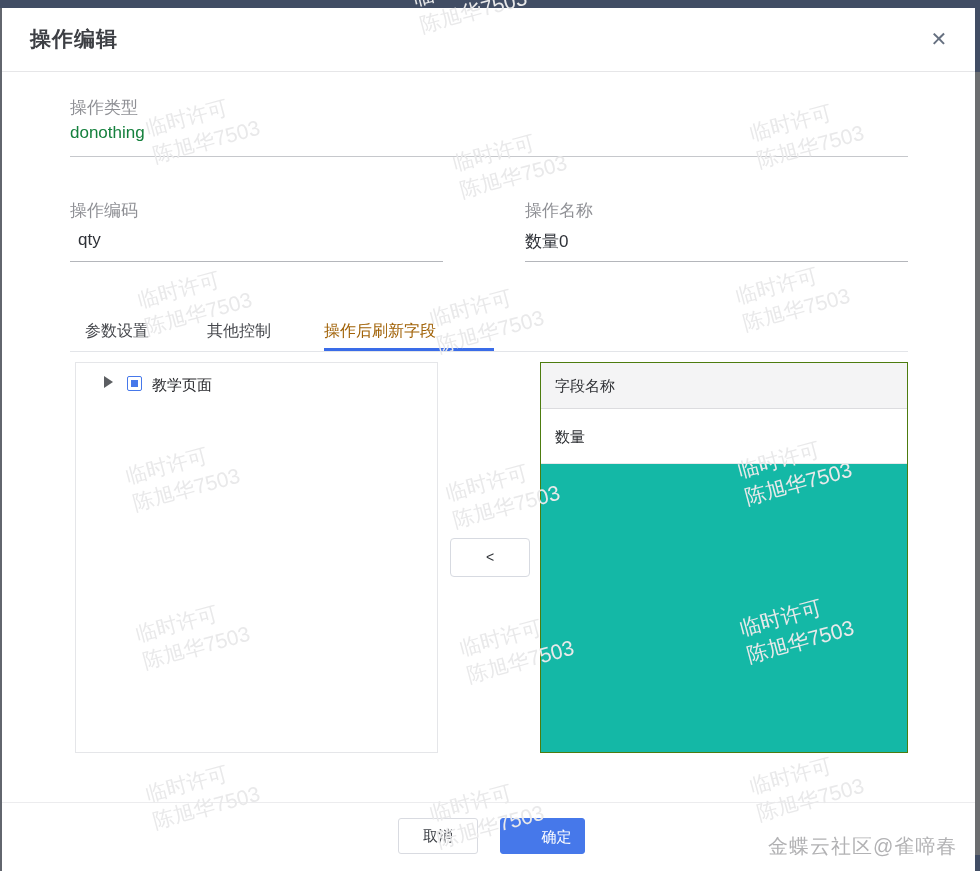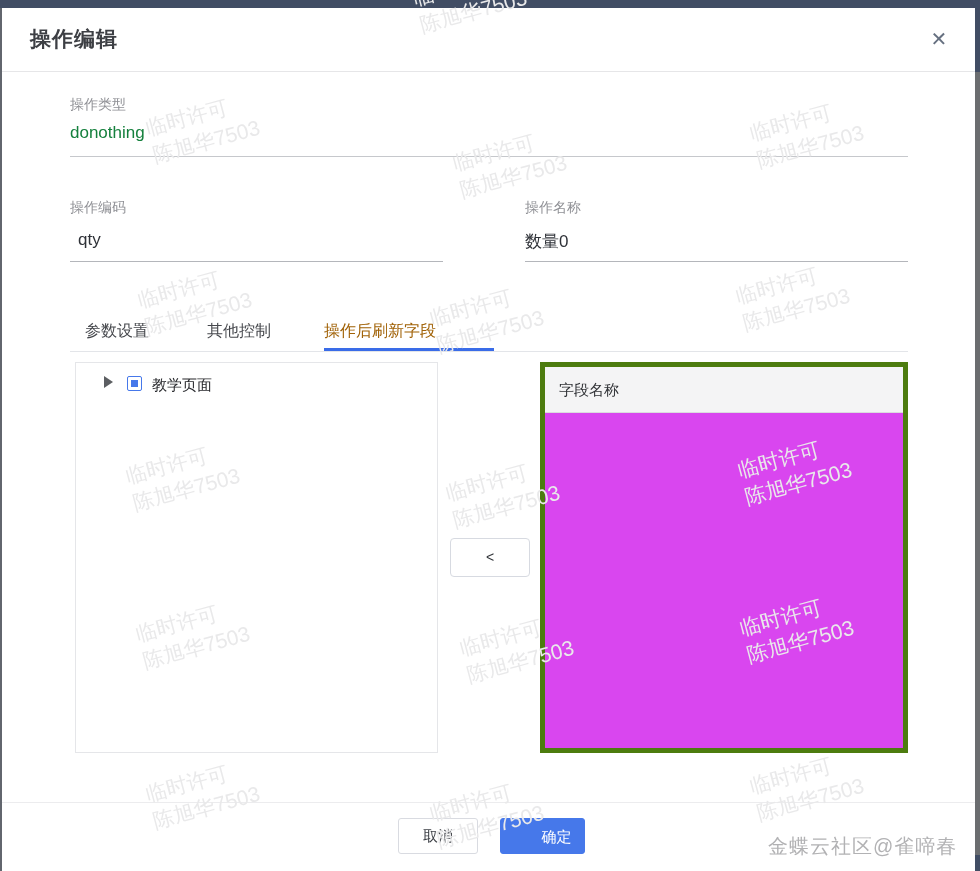--- a/index.html
+++ b/index.html
@@ -21,21 +21,21 @@
   .right-strip{position:absolute;right:0;top:8px;width:5px;height:847px;background:var(--strip);z-index:1;}
   .right-strip-top{position:absolute;right:0;top:8px;width:5px;height:64px;background:var(--topbar);z-index:2;}
   .right-strip-bottom{position:absolute;right:0;bottom:0;width:5px;height:16px;background:var(--topbar);z-index:2;}
 
   
   .dialog-title{position:absolute;left:30px;top:25px;font-size:21px;font-weight:600;color:#3d3f44;letter-spacing:1px;}
   .close-btn{position:absolute;left:926px;top:26px;width:26px;height:26px;font-size:20px;line-height:26px;text-align:center;color:#667080;cursor:pointer;font-weight:300;}
   .header-divider{position:absolute;left:0;top:71px;width:975px;height:1px;background:#e6e6e8;}
 
   
-  .field-label{position:absolute;font-size:14px;color:#8f9095;}
+  .field-label{position:absolute;font-size:17px;color:#8f9095;}
   .field-value{position:absolute;font-size:17px;color:#2f3238;}
   .field-value.disabled{color:#15803d;}
   .field-line{position:absolute;height:1px;background:#b4b6bb;}
   .field-line.light{background:#c6c8cc;}
 
   
   .tab{position:absolute;top:321px;font-size:16px;color:#46484d;cursor:pointer;white-space:nowrap;}
   .tab.active{color:#a16207;}
   .tabbar-line{position:absolute;left:70px;top:351px;width:838px;height:1px;background:#e3e5e9;}
   .tab-underline{position:absolute;left:324px;top:348px;width:170px;height:3px;background:#3a6ce8;}
@@ -43,21 +43,21 @@
   
   .left-panel{position:absolute;left:75px;top:362px;width:363px;height:391px;border:1px solid #e5e6e9;background:#fff;}
   .tree-row{position:absolute;left:28px;top:13px;display:flex;align-items:flex-start;cursor:pointer;}
   .tree-expander{width:0;height:0;border-top:6px solid transparent;border-bottom:6px solid transparent;border-left:9px solid #5c5e62;margin-right:14px;cursor:pointer;}
   .checkbox{width:15px;height:15px;border:1px solid var(--accent);border-radius:2px;background:#fff;display:flex;align-items:center;justify-content:center;margin-right:10px;cursor:pointer;}
   .checkbox .inner{width:7px;height:7px;background:var(--accent);}
   .tree-label{font-size:15px;color:#26272b;}
 
   .move-btn{position:absolute;left:450px;top:538px;width:80px;height:39px;background:#fff;border:1px solid #d7dae1;border-radius:4px;font-size:14px;color:#33363b;text-align:center;line-height:37px;cursor:pointer;}
 
-  .right-panel{position:absolute;left:540px;top:362px;width:368px;height:391px;border:5px solid #4d7c0f;background:#d946ef;}
+  .right-panel{position:absolute;left:540px;top:362px;width:368px;height:391px;border:1px solid #4d7c0f;background:#14b8a6;}
   .table-header{height:46px;line-height:46px;background:#f4f4f5;border-bottom:1px solid #dcdcdf;padding-left:14px;font-size:15px;color:#2f3135;}
   .table-row{height:55px;line-height:55px;border-bottom:1px solid #e8e9eb;padding-left:14px;font-size:15px;color:#2a2c30;cursor:pointer;background:#fff;}
 
   
   .footer-divider{position:absolute;left:0;top:802px;width:975px;height:1px;background:#ececee;}
   .btn{position:absolute;top:818px;height:36px;border-radius:3px;font-size:15px;text-align:center;line-height:36px;cursor:pointer;}
   .btn-cancel{left:398px;width:80px;background:#fff;border:1px solid #d9dbe1;color:#3c3f45;line-height:34px;}
   .btn-confirm{left:500px;width:85px;background:var(--accent);border:1px solid var(--accent);color:#fff;padding-left:28px;}
 
   .credit{position:absolute;left:768px;top:833px;font-size:20px;color:#b2b2b4;letter-spacing:1px;}
@@ -104,20 +104,21 @@
         <span class="inner"></span>
       </span>
     <span class="tree-label">教学页面</span>
   </div>
 </div>
 
 <div class="move-btn">&lt;</div>
 
 <div class="right-panel">
   <div class="table-header">字段名称</div>
+  <div class="table-row">数量</div>
 </div>
 
 <div class="footer-divider"></div>
 <div class="btn btn-cancel">取消</div>
 <div class="btn btn-confirm">确定</div>
 <div class="credit">金蝶云社区@雀啼春</div>
 
 <div id="wm-layer">
     <div class="wm" style="left: 415px; top: -30px;">
       <div>临时许可</div>

